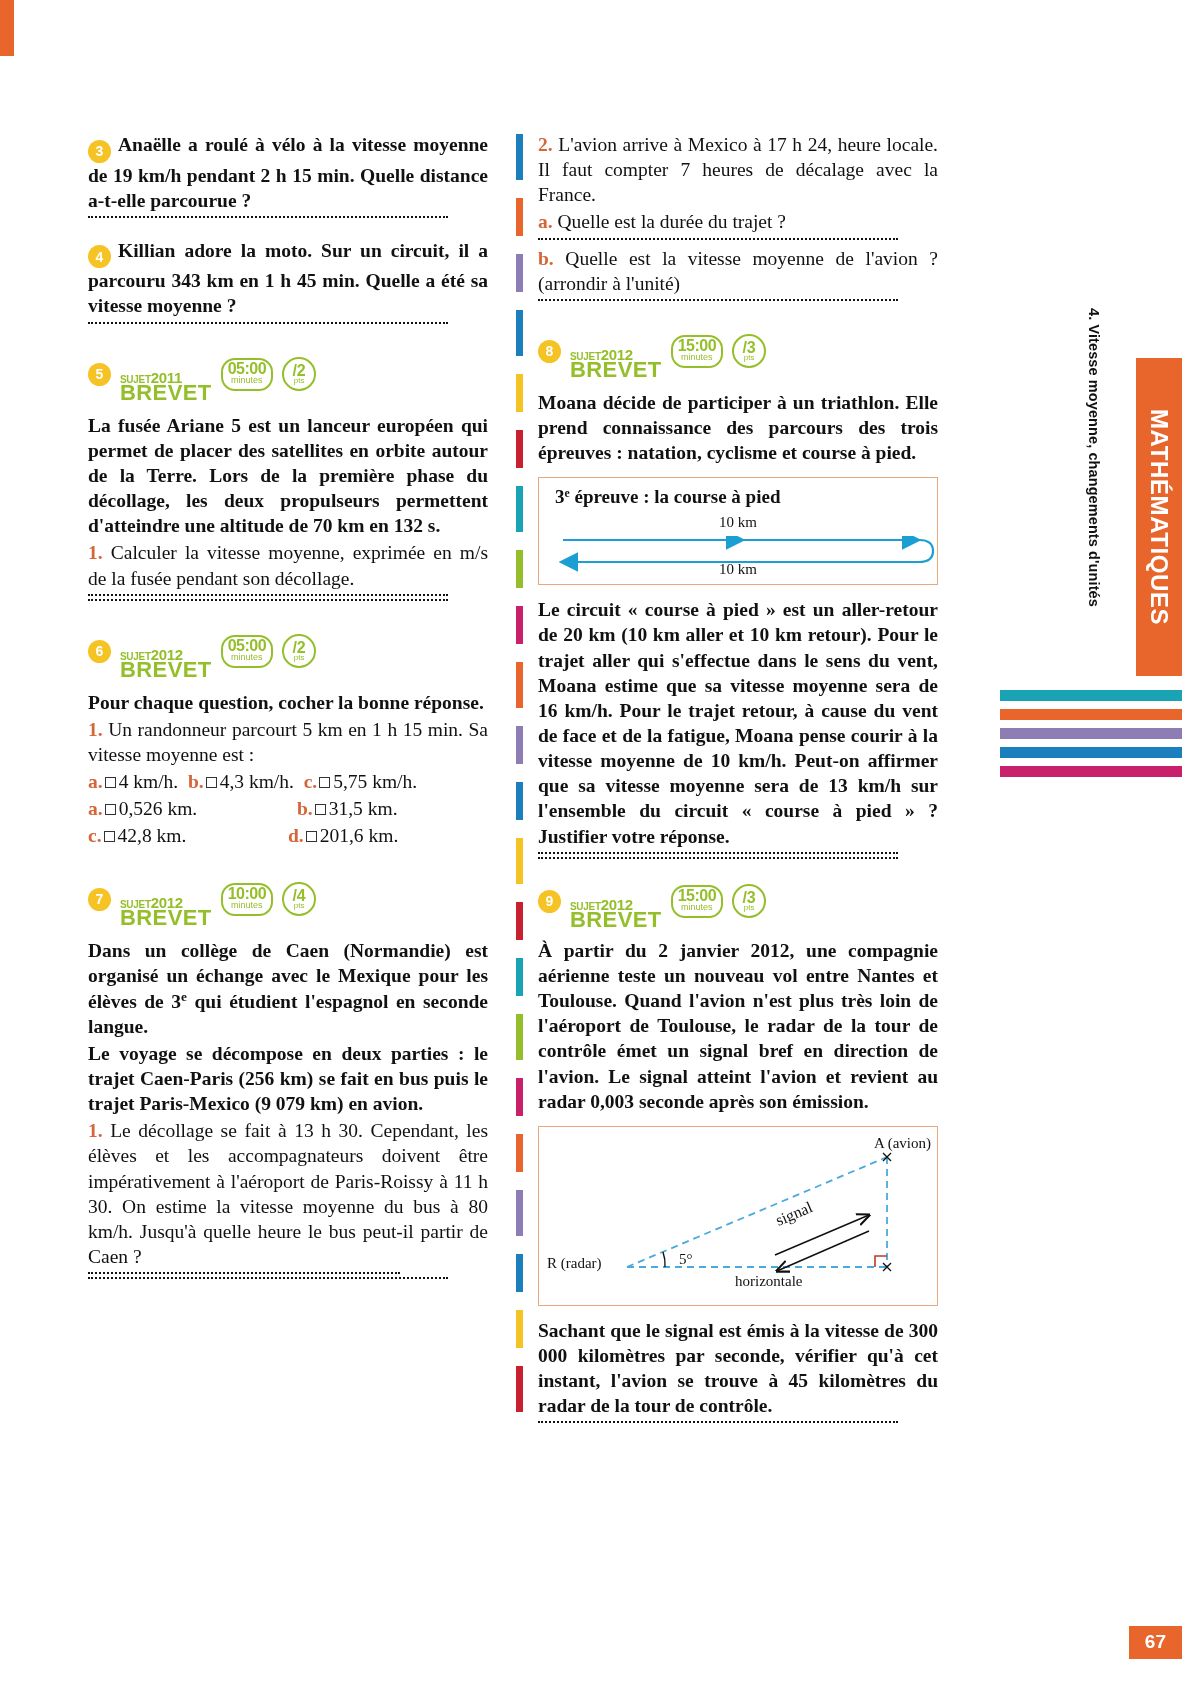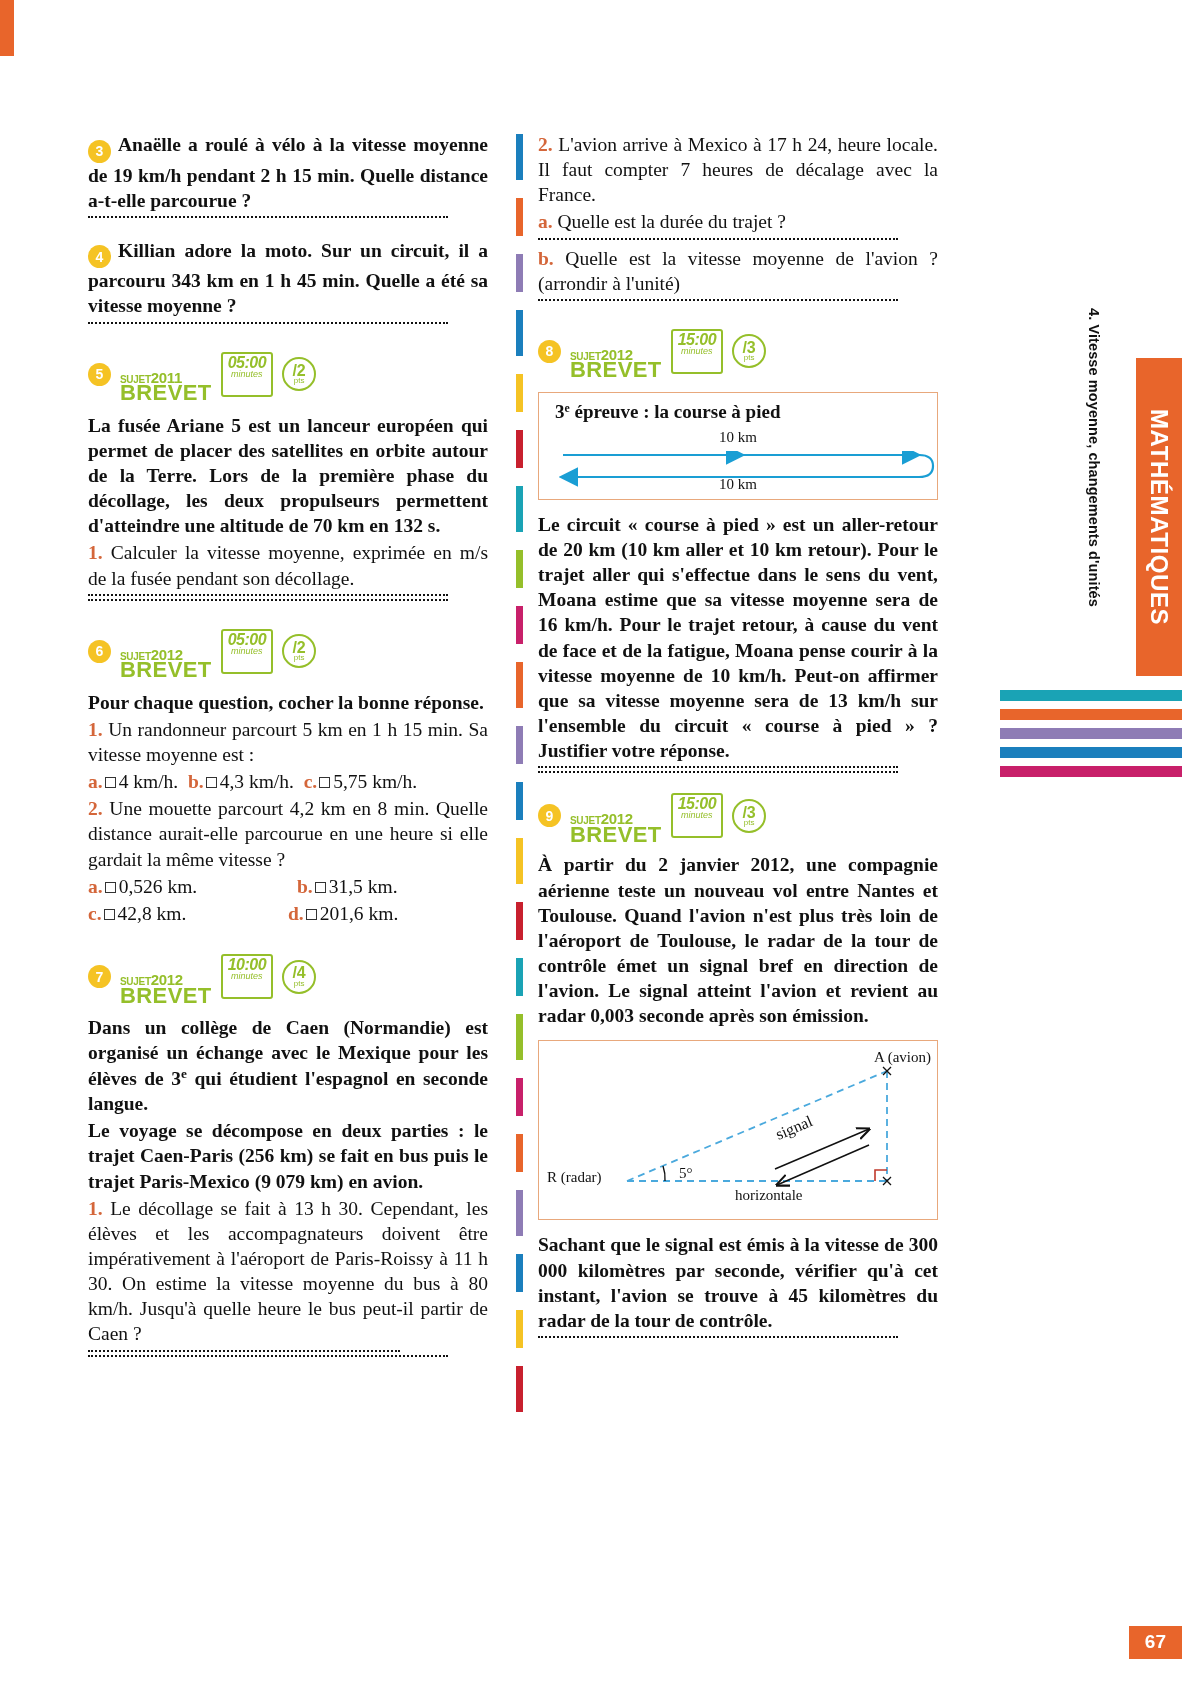--- a/index.html
+++ b/index.html
@@ -62,24 +62,24 @@
   }
   .badge-sujet {
     font-size:12px; font-weight:bold; letter-spacing:-0.3px;margin-top:26px;
   }
   .badge-sujet .sj { font-size:10px; }
   .badge-sujet .yr { font-size:15px; }
   .badge-word {
     font-size:22px; font-weight:bold; letter-spacing:0.4px;
   }
   .badge-time {
-    border:2.2px solid #95bf2a; border-radius:3px;
-    padding:1px 5px 16px 5px;
-    font-family:"Liberation Sans", sans-serif;
-    color:#95bf2a; text-align:center; line-height:1;font-style:italic;
+    border:2.2px solid #95bf2a; border-radius:14px;
+    padding:1px 5px 4px 5px;
+    font-family:"Liberation Sans", sans-serif;
+    color:#95bf2a; text-align:center; line-height:1;
   }
   .badge-time .t { font-size:16px; font-weight:bold; letter-spacing:-0.5px; }
   .badge-time .u { font-size:9px; display:block; margin-top:-1px; }
   .badge-pts {
     width:34px; height:34px; border-radius:50%;
     border:2.2px solid #95bf2a; color:#95bf2a;
     font-family:"Liberation Sans", sans-serif;
     display:flex; flex-direction:column;
     align-items:center; justify-content:center; line-height:0.9;
   }
@@ -221,21 +221,20 @@
         </div>
       </div>
     </div>
     <p class="body bold">Pour chaque question, cocher la bonne réponse.</p>
     <p class="body"><span class="q-num">1.</span> <span>Un randonneur parcourt 5 km en 1 h 15 min. Sa vitesse moyenne est :</span></p>
     <p class="body">
       <span class="q-let">a.</span><span class="chk"></span><span>4 km/h.</span>&nbsp;
       <span class="q-let">b.</span><span class="chk"></span><span>4,3 km/h.</span>&nbsp;
       <span class="q-let">c.</span><span class="chk"></span><span>5,75 km/h.</span>
     </p>
-    <p class="body"><span class="q-num">2.</span> <span>Une mouette parcourt 4,2 km en 8 min. Quelle distance aurait-elle parcourue en une heure si elle gardait la même vitesse ?</span></p>
     <p class="body" style="display:flex;gap:18px;">
       <span style="width:50%;"><span class="q-let">a.</span><span class="chk"></span><span>0,526 km.</span></span>
       <span style="width:50%;"><span class="q-let">b.</span><span class="chk"></span><span>31,5 km.</span></span>
     </p>
     <p class="body" style="display:flex;">
       <span style="width:50%;"><span class="q-let">c.</span><span class="chk"></span><span>42,8 km.</span></span>
       <span style="width:50%;"><span class="q-let">d.</span><span class="chk"></span><span>201,6 km.</span></span>
     </p>
   </div>
 
@@ -312,20 +311,21 @@
         <div class="badge-time">
           <span class="t">15:00</span>
           <span class="u">minutes</span>
         </div>
         <div class="badge-pts">
           <span class="p">/3</span>
           <span class="u">pts</span>
         </div>
       </div>
     </div>
+    <p class="body bold">Moana décide de participer à un triathlon. Elle prend connaissance des parcours des trois épreuves : natation, cyclisme et course à pied.</p>
 
     <div class="figure" style="height:108px;">
       <div class="fig-title"><span>3</span><sup>e</sup><span> épreuve : la course à pied</span></div>
       <div class="fig-cap" style="margin-top:4px;">10 km</div>
       <svg width="396" height="46" style="position:absolute; left:2px; top:58px;">
         <defs>
           <marker id="ar" markerWidth="9" markerHeight="9" refX="7" refY="4.5" orient="auto">
             <path d="M0,0 L9,4.5 L0,9 z" fill="#1a9ed4"></path>
           </marker>
         </defs>

